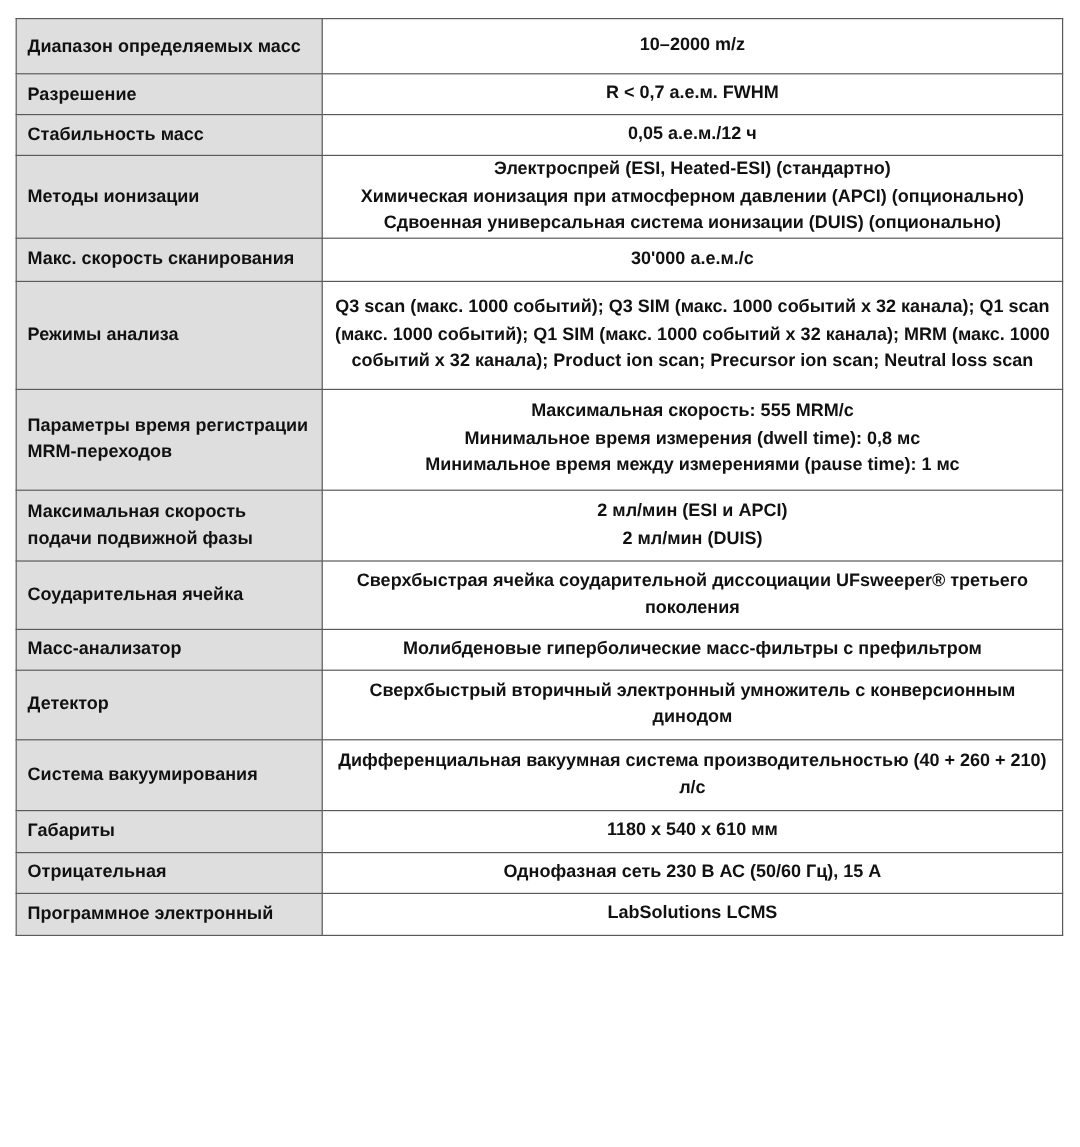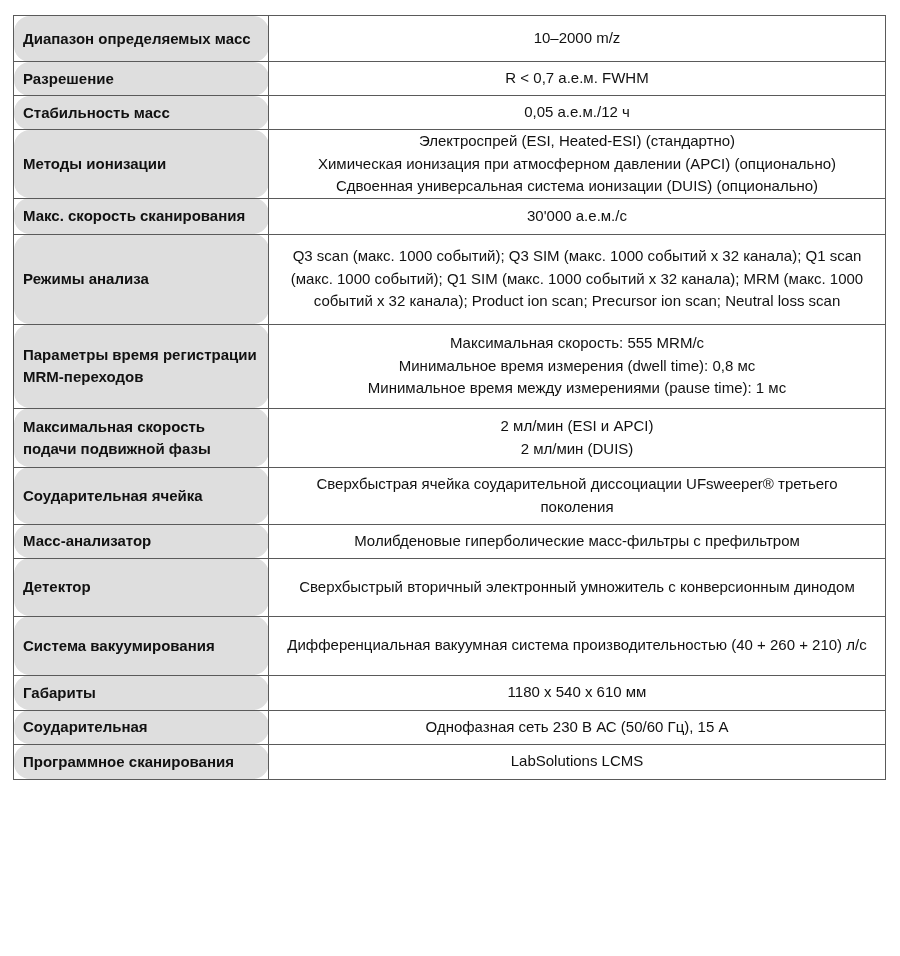--- a/index.html
+++ b/index.html
@@ -29,30 +29,29 @@
     }
     .spec-table col.c-label { width: 255px; }
     .spec-table col.c-value { width: 617px; }
     .label-cell {
       background: #dedede;
       font-weight: bold;
       font-size: 15px;
       line-height: 22px;
       padding: 0 8px 0 9px !important;
       text-align: left;
-      border-radius: 16px;
     }
     .value-cell {
       background: #ffffff;
       font-size: 15px;
       line-height: 22.5px;
       text-align: center;
       padding: 0 10px !important;
     }
-    .value-line { display: block; }
+    .value-line { display: block; font-weight: bold; }
   </style>
 </head>
 <body>
 
 <table class="spec-table">
   <colgroup>
     <col class="c-label">
     <col class="c-value">
   </colgroup>
   <tbody id="spec-body">
@@ -134,25 +133,25 @@
         <span class="value-line">Дифференциальная вакуумная система производительностью (40 + 260 + 210) л/с</span>
       </td>
     </tr>
     <tr style="height:35px">
       <td class="label-cell">Габариты</td>
       <td class="value-cell">
         <span class="value-line">1180 х 540 х 610 мм</span>
       </td>
     </tr>
     <tr style="height:34px">
-      <td class="label-cell">Соударительная</td>
+      <td class="label-cell">Отрицательная</td>
       <td class="value-cell">
         <span class="value-line">Однофазная сеть 230 В АС (50/60 Гц), 15 А</span>
       </td>
     </tr>
     <tr style="height:35px">
-      <td class="label-cell">Программное сканирования</td>
+      <td class="label-cell">Программное электронный</td>
       <td class="value-cell">
         <span class="value-line">LabSolutions LCMS</span>
       </td>
     </tr>
   </tbody>
 </table>
 
 </body></html>

